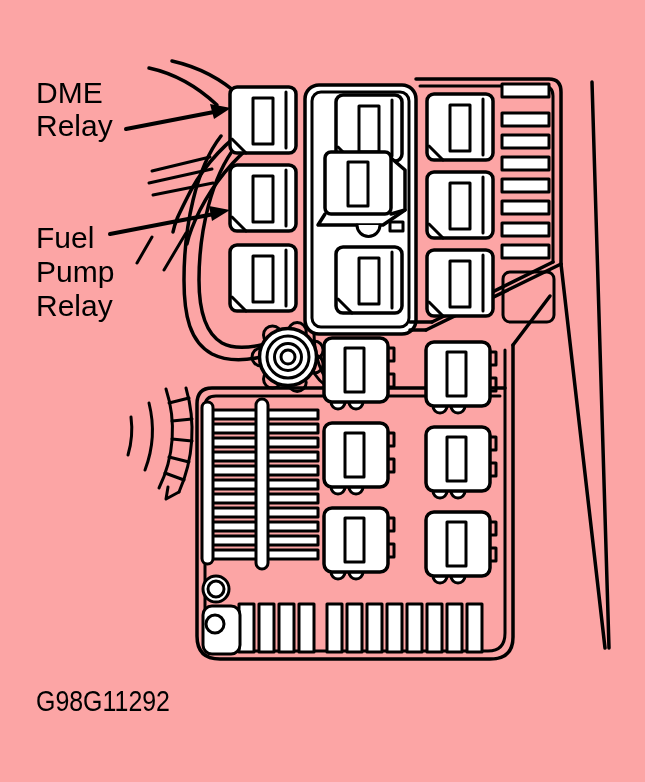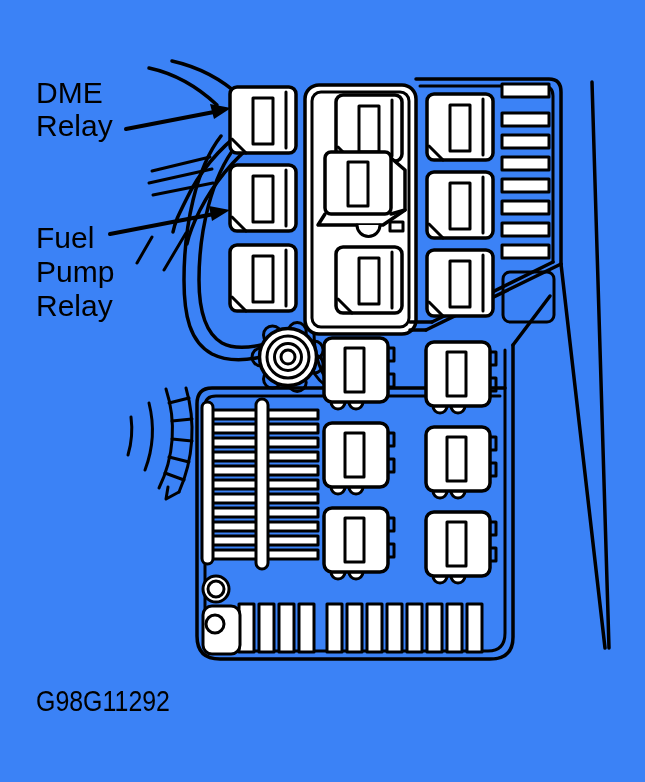--- a/index.html
+++ b/index.html
@@ -1,16 +1,16 @@
 <!DOCTYPE html>
 <html><head>
 <meta charset="utf-8">
 <style>
   html,body{margin:0;padding:0;background:#fff;}
-  .stage{position:relative;width:645px;height:782px;background:#3b82f6;overflow:hidden;
+  .stage{position:relative;width:645px;height:782px;background:#fca5a5;overflow:hidden;
          font-family:"Liberation Sans",sans-serif;}
   .stage svg{position:absolute;left:0;top:0;}
   svg *{vector-effect:none;}
   .lbl{fill:#000;font-family:"Liberation Sans",sans-serif;}
 </style>
 </head>
 <body>
 
 <div class="stage">
 <svg width="645" height="782" viewBox="0 0 645 782" fill="none" stroke="#000" stroke-width="3.5" stroke-linecap="round" stroke-linejoin="round">

